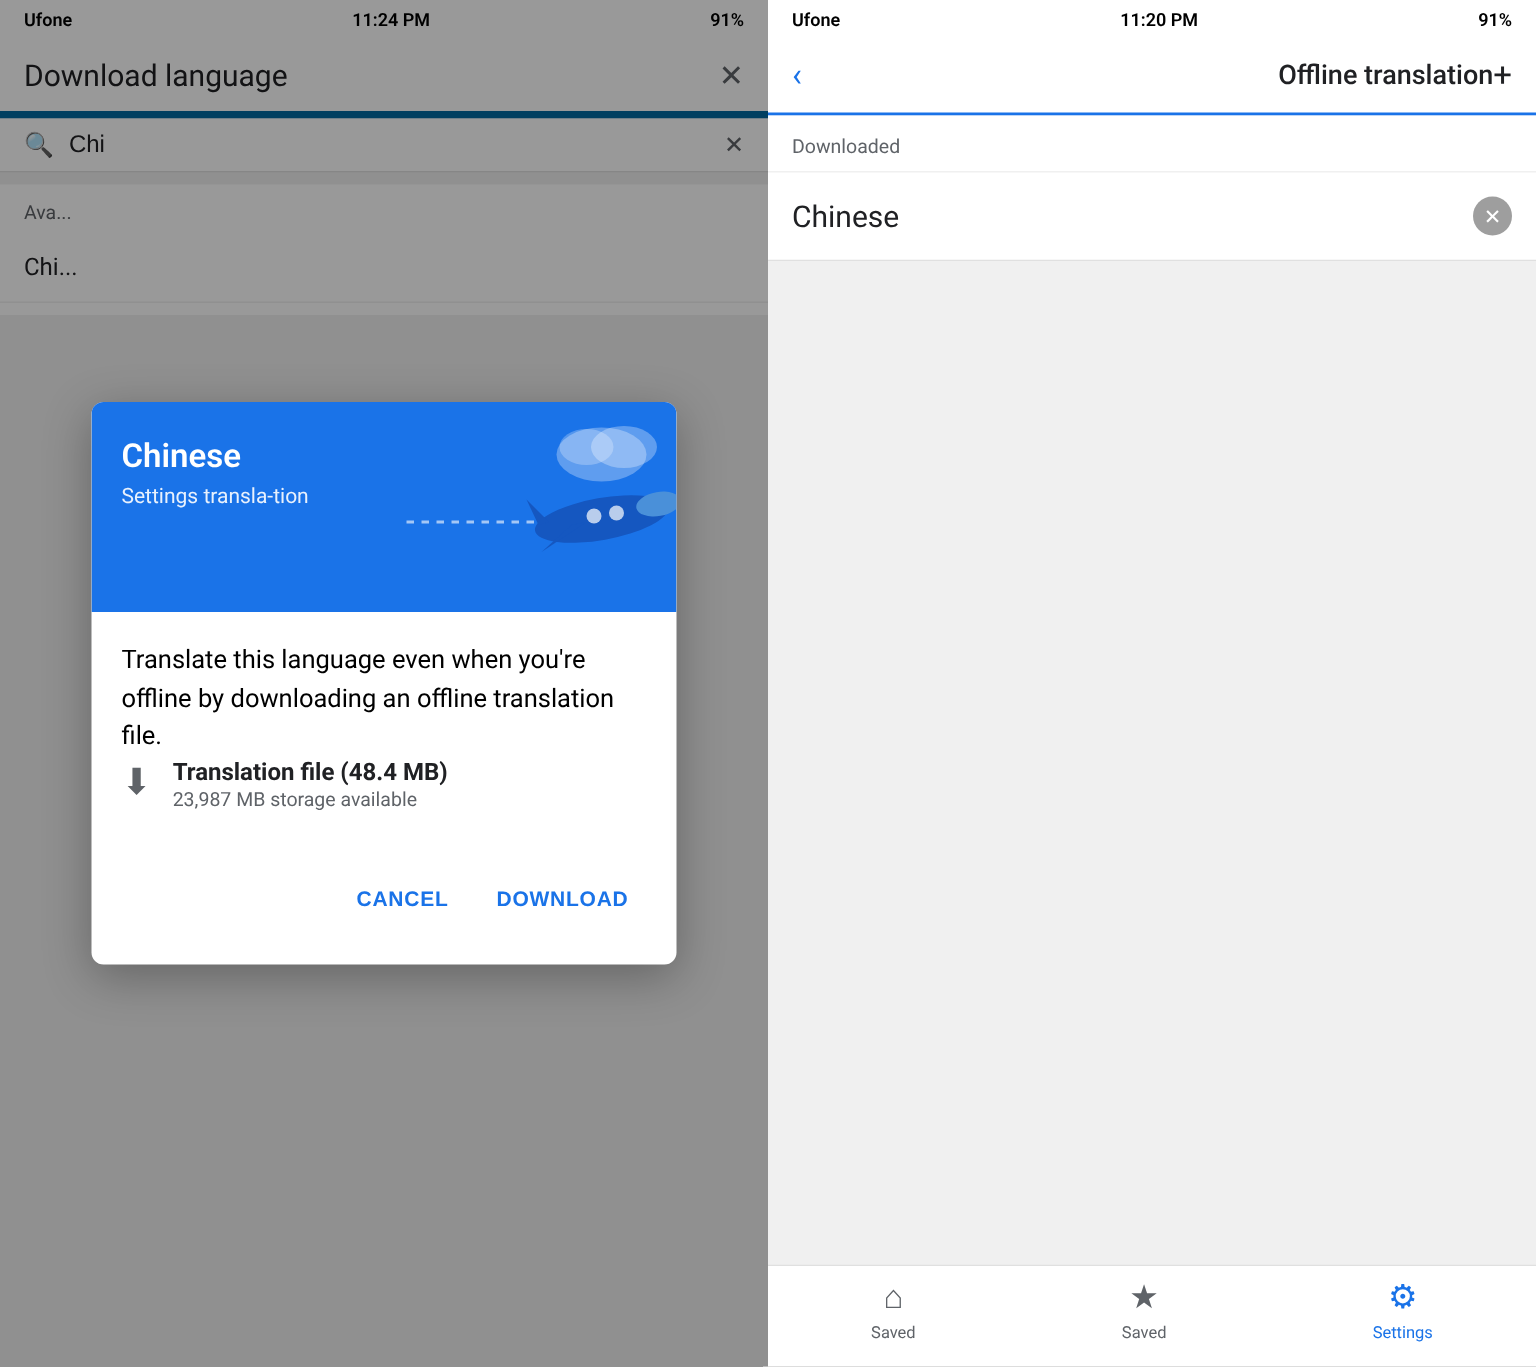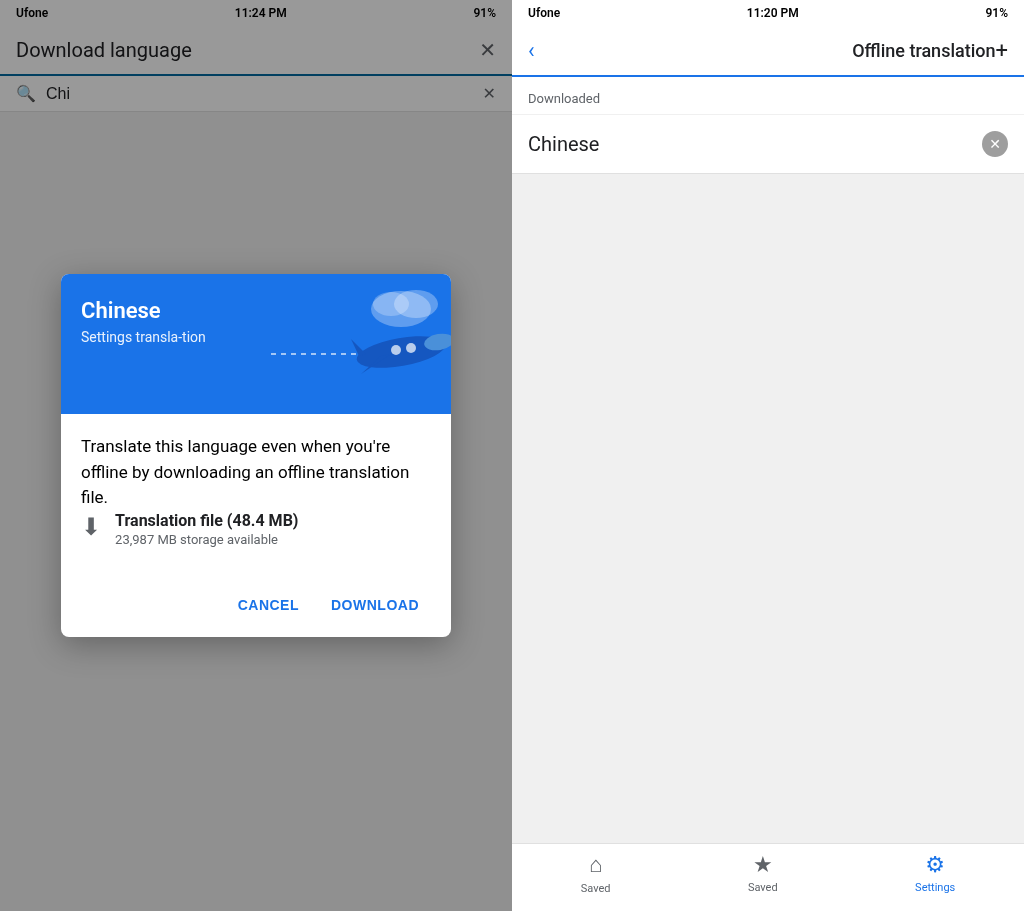--- a/index.html
+++ b/index.html
@@ -30,21 +30,21 @@
       font-size: 12px;
       font-weight: 600;
     }
 
     .top-bar-left {
       background: #fff;
       display: flex;
       align-items: center;
       justify-content: space-between;
       padding: 12px 16px;
-      border-bottom: 2px solid #0369a1;
+      border-bottom: 5px solid #0369a1;
     }
 
     .top-bar-left .title {
       font-size: 20px;
       font-weight: 400;
       color: #202124;
     }
 
     .top-bar-left .close-btn {
       font-size: 20px;
@@ -178,21 +178,21 @@
     .file-storage {
       font-size: 13px;
       color: #5f6368;
       margin-top: 2px;
     }
 
     .dialog-actions {
       display: flex;
       justify-content: flex-end;
       gap: 8px;
-      padding: 8px 20px 16px 20px;
+      padding: 8px 20px 28px 20px;
     }
 
     .btn-text {
       background: none;
       border: none;
       font-size: 14px;
       font-weight: 600;
       color: #1a73e8;
       padding: 8px 12px;
       cursor: pointer;
@@ -358,20 +358,24 @@
     <span class="title">Download language</span>
     <span class="close-btn">✕</span>
   </div>
 
   <div class="search-bar">
     <span class="search-icon-left">🔍</span>
     <input type="text" value="Chi" style="">
     <span class="clear-icon">✕</span>
   </div>
 
+  <div class="list-section">
+    <div class="list-section-header">Ava...</div>
+    <div class="list-item-left">Chi...</div>
+  </div>
 
   <div class="dialog-overlay">
     <div class="dialog">
 
       <div class="dialog-header">
         <div class="dialog-header-title">Chinese</div>
         <div class="dialog-header-subtitle">Settings transla-tion</div>
 
         <svg class="plane-svg" viewBox="0 0 200 130" xmlns="http://www.w3.org/2000/svg">
 

